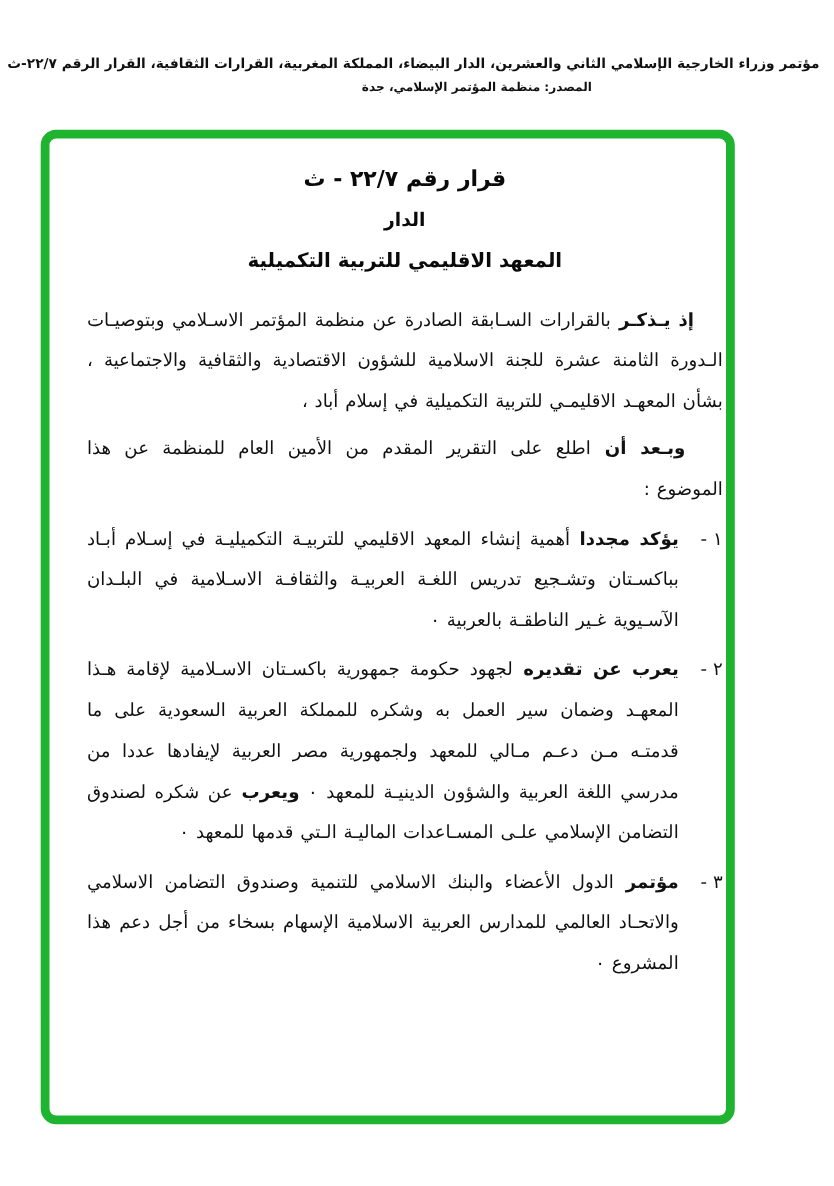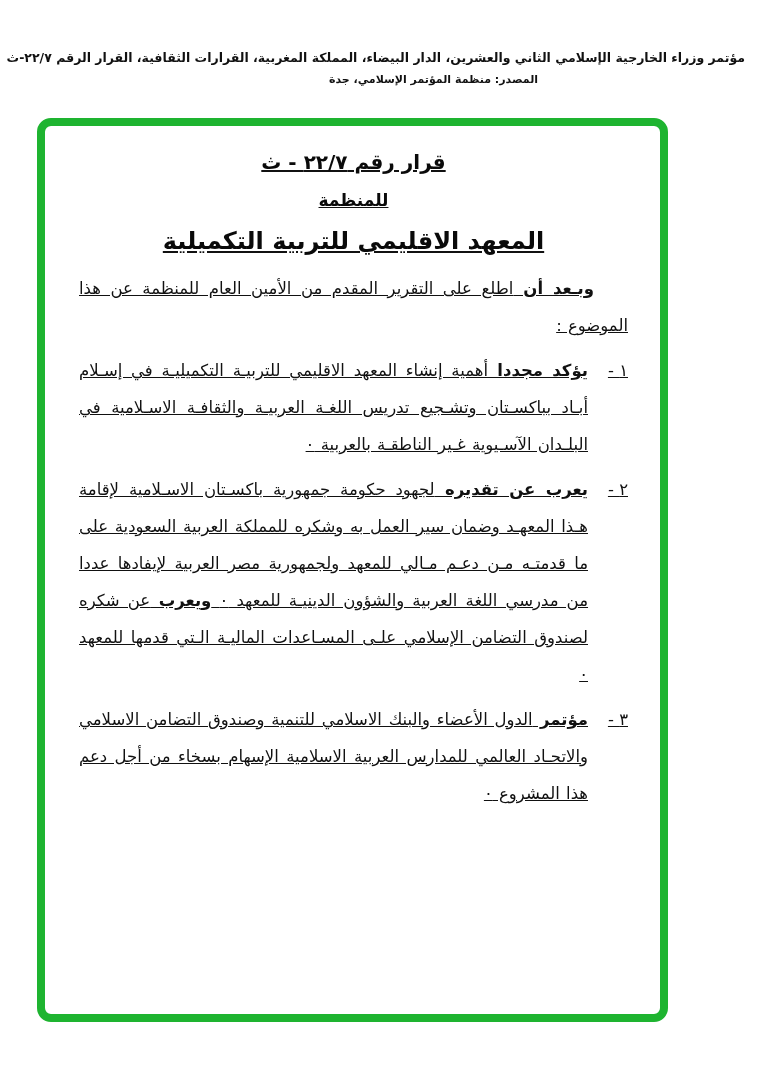--- a/index.html
+++ b/index.html
@@ -30,28 +30,27 @@
     width:631px;height:904px;
     box-sizing:border-box;
     border:8px solid #1eb430;
     border-radius:14px;
     background:#fff;
   }
   .content{
     direction:rtl;
     box-sizing:border-box;
     height:100%;
-    padding:24px 32px 0 34px;
-    text-decoration:underline;
+    padding:24px 3px 0 34px;
   }
   
   .title-block{text-align:center;font-weight:700;color:#0a0a0a;}
   .t1{font-size:20px;margin-bottom:16px;}
   .t2{font-size:17px;margin-bottom:17px;}
-  .t3{font-size:24px;margin-bottom:15px;}
+  .t3{font-size:18px;margin-bottom:15px;}
   .t4{font-size:17px;}
   
   .para{
     font-size:16.5px;line-height:37px;
     text-align:justify;text-align-last:right;
     margin:0;word-spacing:1px;
   }
   .para.p1{margin-top:28px;text-indent:26px;}
   .para.p2{margin-top:24px;text-indent:26px;}
   .para.p3{margin-top:6px;text-indent:34px;}
@@ -79,24 +78,25 @@
   <div class="doc-header">
     <div class="hdr-line1">مؤتمر وزراء الخارجية الإسلامي الثاني والعشرين، الدار البيضاء، المملكة المغربية، القرارات الثقافية، القرار الرقم ٢٢/٧-ث</div>
     <div class="hdr-line2">المصدر: منظمة المؤتمر الإسلامي، جدة</div>
   </div>
 
   <div class="green-box" style="border-color: rgb(30, 180, 48);">
     <div class="content">
 
       <div class="title-block">
         <div class="t1">قرار رقم ٢٢/٧ - ث</div>
-        <div class="t2">للمنظمة</div>
+        <div class="t2">الدار</div>
         <div class="t3">المعهد الاقليمي للتربية التكميلية</div>
       </div>
 
+      <p class="para p2"><span class="b">إذ يـذكـر </span><span>بالقرارات السـابقة الصادرة عن منظمة المؤتمر الاسـلامي وبتوصيـات الـدورة الثامنة عشرة للجنة الاسلامية للشؤون الاقتصادية والثقافية والاجتماعية ، بشأن المعهـد الاقليمـي للتربية التكميلية في إسلام أباد ،</span></p>
       <p class="para p3"><span class="b">وبـعد أن </span><span>اطلع على التقرير المقدم من الأمين العام للمنظمة عن هذا الموضوع :</span></p>
 
       <div class="items">
         <div class="item">
           <span class="num">١ -</span>
           <span class="itext"><span class="b">يؤكد مجددا </span><span>أهمية إنشاء المعهد الاقليمي للتربيـة التكميليـة في إسـلام أبـاد بباكسـتان وتشـجيع تدريس اللغـة العربيـة والثقافـة الاسـلامية في البلـدان الآسـيوية غـير الناطقـة بالعربية ٠</span></span>
         </div>
         <div class="item">
           <span class="num">٢ -</span>
           <span class="itext"><span class="b">يعرب عن تقديره </span><span>لجهود حكومة جمهورية باكسـتان الاسـلامية لإقامة هـذا المعهـد وضمان سير العمل به وشكره للمملكة العربية السعودية على ما قدمتـه مـن دعـم مـالي للمعهد ولجمهورية مصر العربية لإيفادها عددا من مدرسي اللغة العربية والشؤون الدينيـة للمعهد ٠ </span><span class="b">ويعرب </span><span>عن شكره لصندوق التضامن الإسلامي علـى المسـاعدات الماليـة الـتي قدمها للمعهد ٠</span></span>

